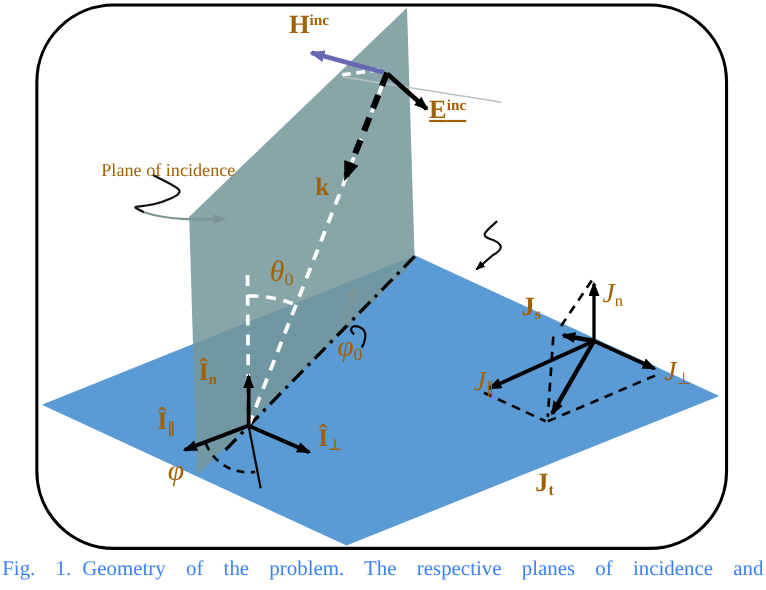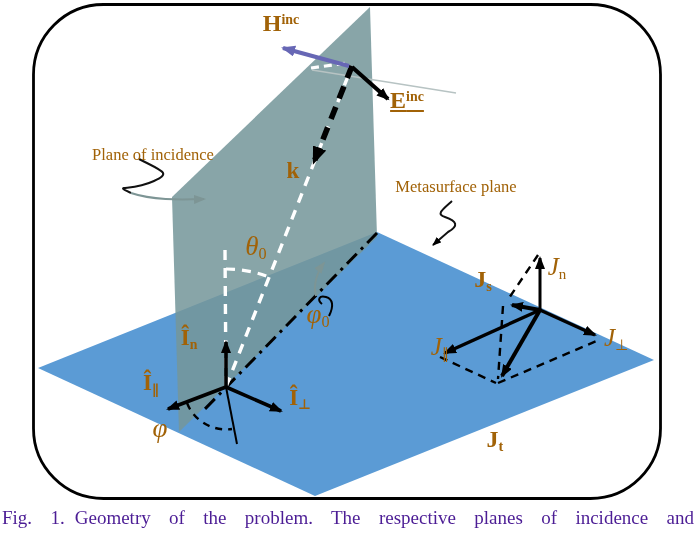--- a/index.html
+++ b/index.html
@@ -10,21 +10,21 @@
   .lbl{position:absolute;transform:translate(-50%,-50%);white-space:nowrap;color:#a16207;
        font-family:"Liberation Serif","DejaVu Sans",serif;line-height:1;}
   .plain16{font-size:16.5px;}
   .mbold{font-size:24px;font-weight:bold;font-style:normal;}
   .mital{font-size:25px;font-style:italic;margin-top:13px;}
   .greek{font-size:27px;font-style:italic;text-align:right;}
   .lbl sup{font-size:0.58em;font-weight:inherit;font-style:normal;vertical-align:0.5em;
            font-family:"Liberation Serif","DejaVu Sans",serif;}
   .lbl sub{font-size:0.6em;font-weight:inherit;font-style:normal;vertical-align:-0.25em;
            font-family:"Liberation Serif","DejaVu Sans",serif;}
-  .caption{position:absolute;left:2px;top:507px;width:692px;font-size:19px;color:#4c1d95;
+  .caption{position:absolute;left:2px;top:507px;width:692px;font-size:19px;color:#3b82f6;
            text-align:justify;text-align-last:justify;
            font-family:"Liberation Serif",serif;}
   .caption .figno{margin-right:10px;}
 </style>
 </head>
 <body>
 
 <div class="page">
   <div class="fig">
     <svg width="696" height="505" viewBox="0 0 696 505">
@@ -89,21 +89,20 @@
       <path d="M 139 159 C 162 171 172 173 154 181 C 130 192 112 184 131 193" fill="none" stroke="#111" stroke-width="2"></path>
       <path d="M 131 193 C 152 200 178 200 204 199" fill="none" stroke-width="2" marker-end="url(#arrowG)" stroke="#7d9595"></path>
 
       <path d="M 452 201 C 442 210 436 214 445 217 C 457 221 459 226 448 232 L 433 245" fill="none" stroke="#111" stroke-width="2" marker-end="url(#arrowS)"></path>
 
       <path d="M 329 316 C 334 306 333 299 326 297 C 319 295 317 300 322 304" fill="none" stroke="#000" stroke-width="2"></path>
       <path d="M 316 296 C 313 285 317 272 324 263" fill="none" stroke-width="2" marker-end="url(#arrowG)" stroke="#7d9595"></path>
     </svg>
 
     <div class="lbl plain16" style="left:153px;top:155px;">Plane of incidence</div>
-    <div class="lbl plain16" style="left:456px;top:187px;">Metasurface plane</div>
 
     <div class="lbl mbold" style="left:281px;top:23px;"><span>H</span><sup>inc</sup></div>
     <div class="lbl mbold" style="left:407px;top:100px;text-decoration:underline;"><span>E</span><sup>inc</sup></div>
     <div class="lbl mbold" style="left:293px;top:170px;font-size:23px;">k</div>
 
     <div class="lbl greek" style="left:256px;top:248px;"><span>θ</span><sub>0</sub></div>
     <div class="lbl greek" style="left:318px;top:316px;"><span>φ</span><sub>0</sub></div>
     <div class="lbl greek" style="left:160px;top:428px;">φ</div>
 
     <div class="lbl mbold" style="left:189px;top:339px;font-size:23px;"><span>Î</span><sub>n</sub></div>

